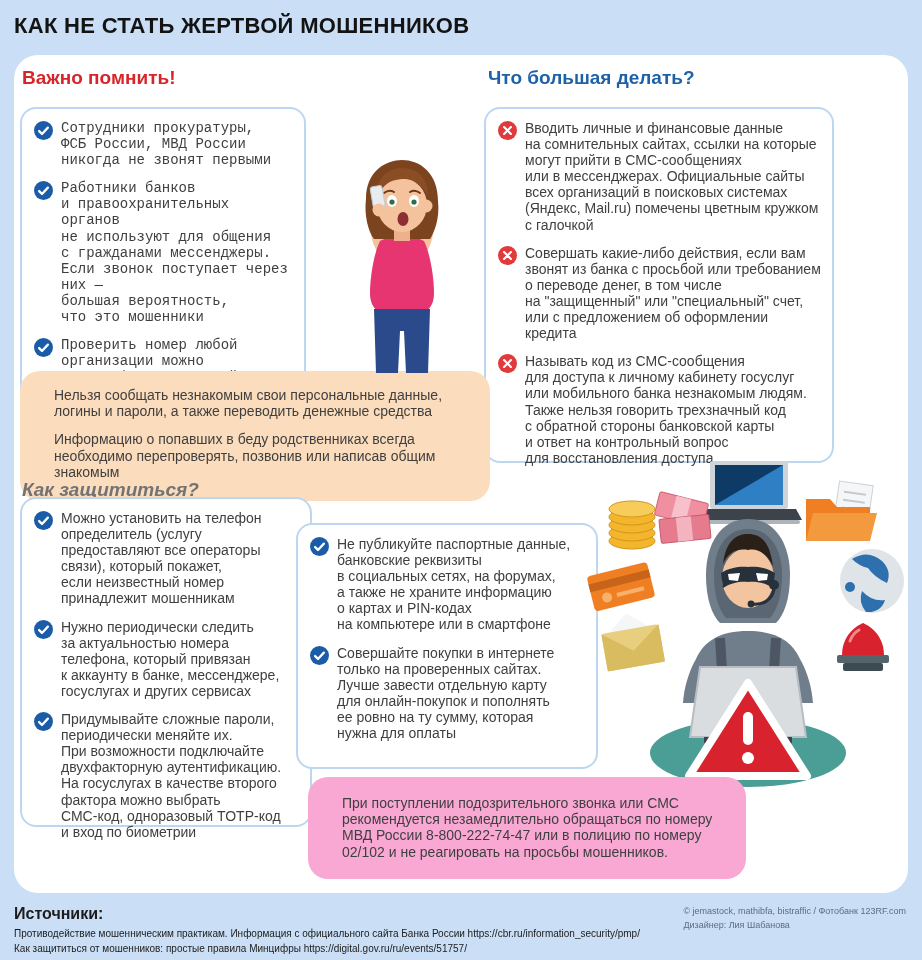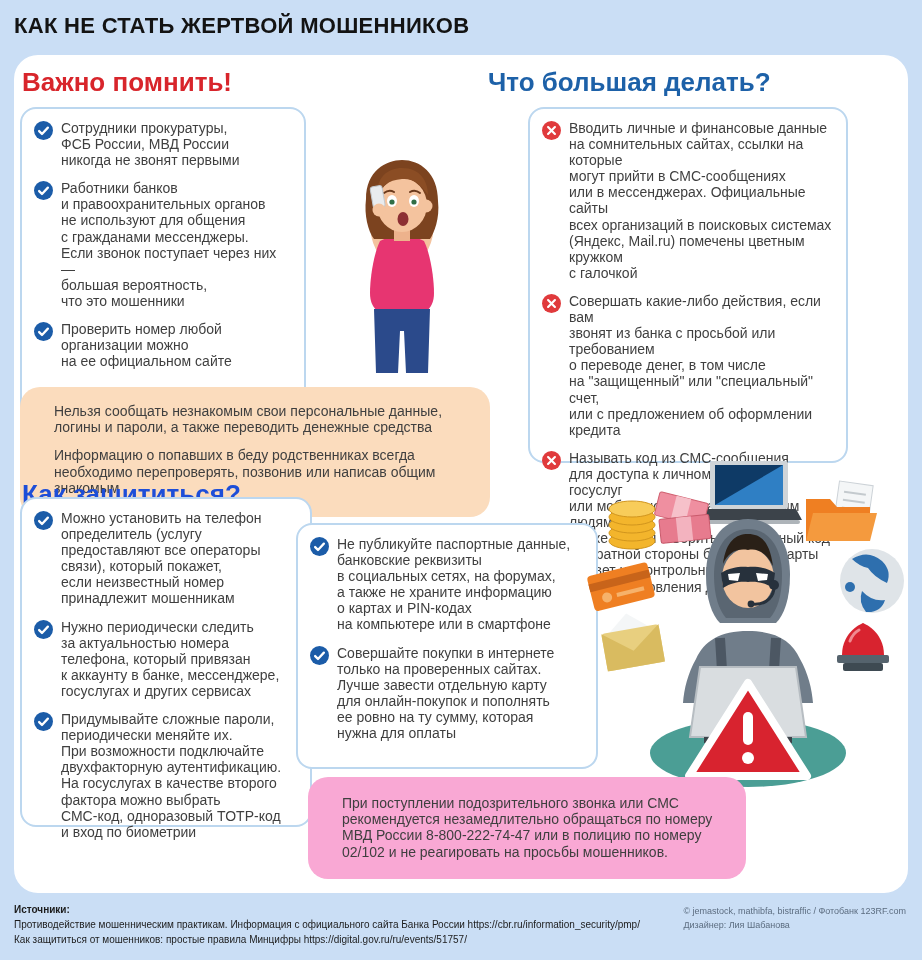--- a/index.html
+++ b/index.html
@@ -15,70 +15,70 @@
   .main-title{
     position:absolute;left:14px;top:13px;
     font-size:22px;font-weight:bold;color:#131313;letter-spacing:.3px;
   }
 
   .panel{
     position:absolute;left:14px;top:55px;width:894px;height:838px;
     background:#ffffff;border-radius:24px;
   }
 
-  .h2{position:absolute;font-size:26px;font-weight:bold;margin:0;}
+  .h2{position:absolute;font-size:19px;font-weight:bold;margin:0;}
   .h2-red{color:#d8252b;left:8px;top:12px;}
   .h2-dont{color:#1d61a8;left:474px;top:12px;}
-  .h2-protect{color:#1d4ed8;left:8px;top:424px;}
+  .h2-protect{color:#737373;left:8px;top:424px;font-style:italic;}
 
   .card{
     position:absolute;background:#fff;
     border:2px solid #bcd7ef;border-radius:16px;
     box-sizing:border-box;
     padding:11px 10px 10px 12px;
   }
-  #card-remember{left:6px;top:52px;width:286px;height:340px;}
-  #card-dont{left:470px;top:52px;width:320px;height:356px;margin-left:44px;}
+  #card-remember{left:6px;top:52px;width:286px;height:340px;font-family:Liberation Mono, monospace;}
+  #card-dont{left:470px;top:52px;width:350px;height:356px;}
   #card-protect-a{left:6px;top:442px;width:292px;height:330px;}
   #card-protect-b{left:282px;top:468px;width:302px;height:246px;}
 
   .bullet{display:flex;gap:8px;margin-bottom:12px;}
   .bullet:last-child{margin-bottom:0;}
   .bicon{flex:0 0 19px;width:19px;height:19px;margin-top:1px;}
   .btxt{
     font-size:14px;line-height:1.15;color:#3f3f3f;
     white-space:pre-line;
   }
 
   .softbox{
     position:absolute;border-radius:20px;box-sizing:border-box;
     font-size:14px;line-height:1.16;color:#3f3f3f;
   }
   #box-warning{
-    left:6px;top:332px;width:470px;height:130px;
+    left:6px;top:316px;width:470px;height:130px;
     background:#fbdcbd;padding:16px 16px 12px 34px;
   }
   #box-warning .para{margin:0 0 12px 0;white-space:pre-line;}
   #box-warning .para:last-child{margin-bottom:16px;}
   #box-alert{
     left:294px;top:722px;width:438px;height:102px;
     background:#f9a8d4;padding:18px 14px 12px 34px;
     z-index:6;white-space:pre-line;
   }
 
   .figure{position:absolute;}
   #fig-woman{left:308px;top:94px;width:160px;height:224px;z-index:3;}
   #fig-hacker{left:566px;top:386px;width:330px;height:352px;z-index:2;}
 
   .footer{position:absolute;left:0;top:893px;width:922px;height:67px;}
   .sources{
     position:absolute;left:14px;top:9px;
     font-size:10px;line-height:1.5;color:#1c1c1c;
   }
-  .sources .src-label{font-weight:bold;font-size:10px;}
+  .sources .src-label{font-weight:bold;font-size:16px;}
   .credits{
     position:absolute;right:16px;top:12px;text-align:left;
     font-size:9px;line-height:1.55;color:#5c6d80;
   }
 </style>
 </head>
 <body>
 
 <div class="page">
 

